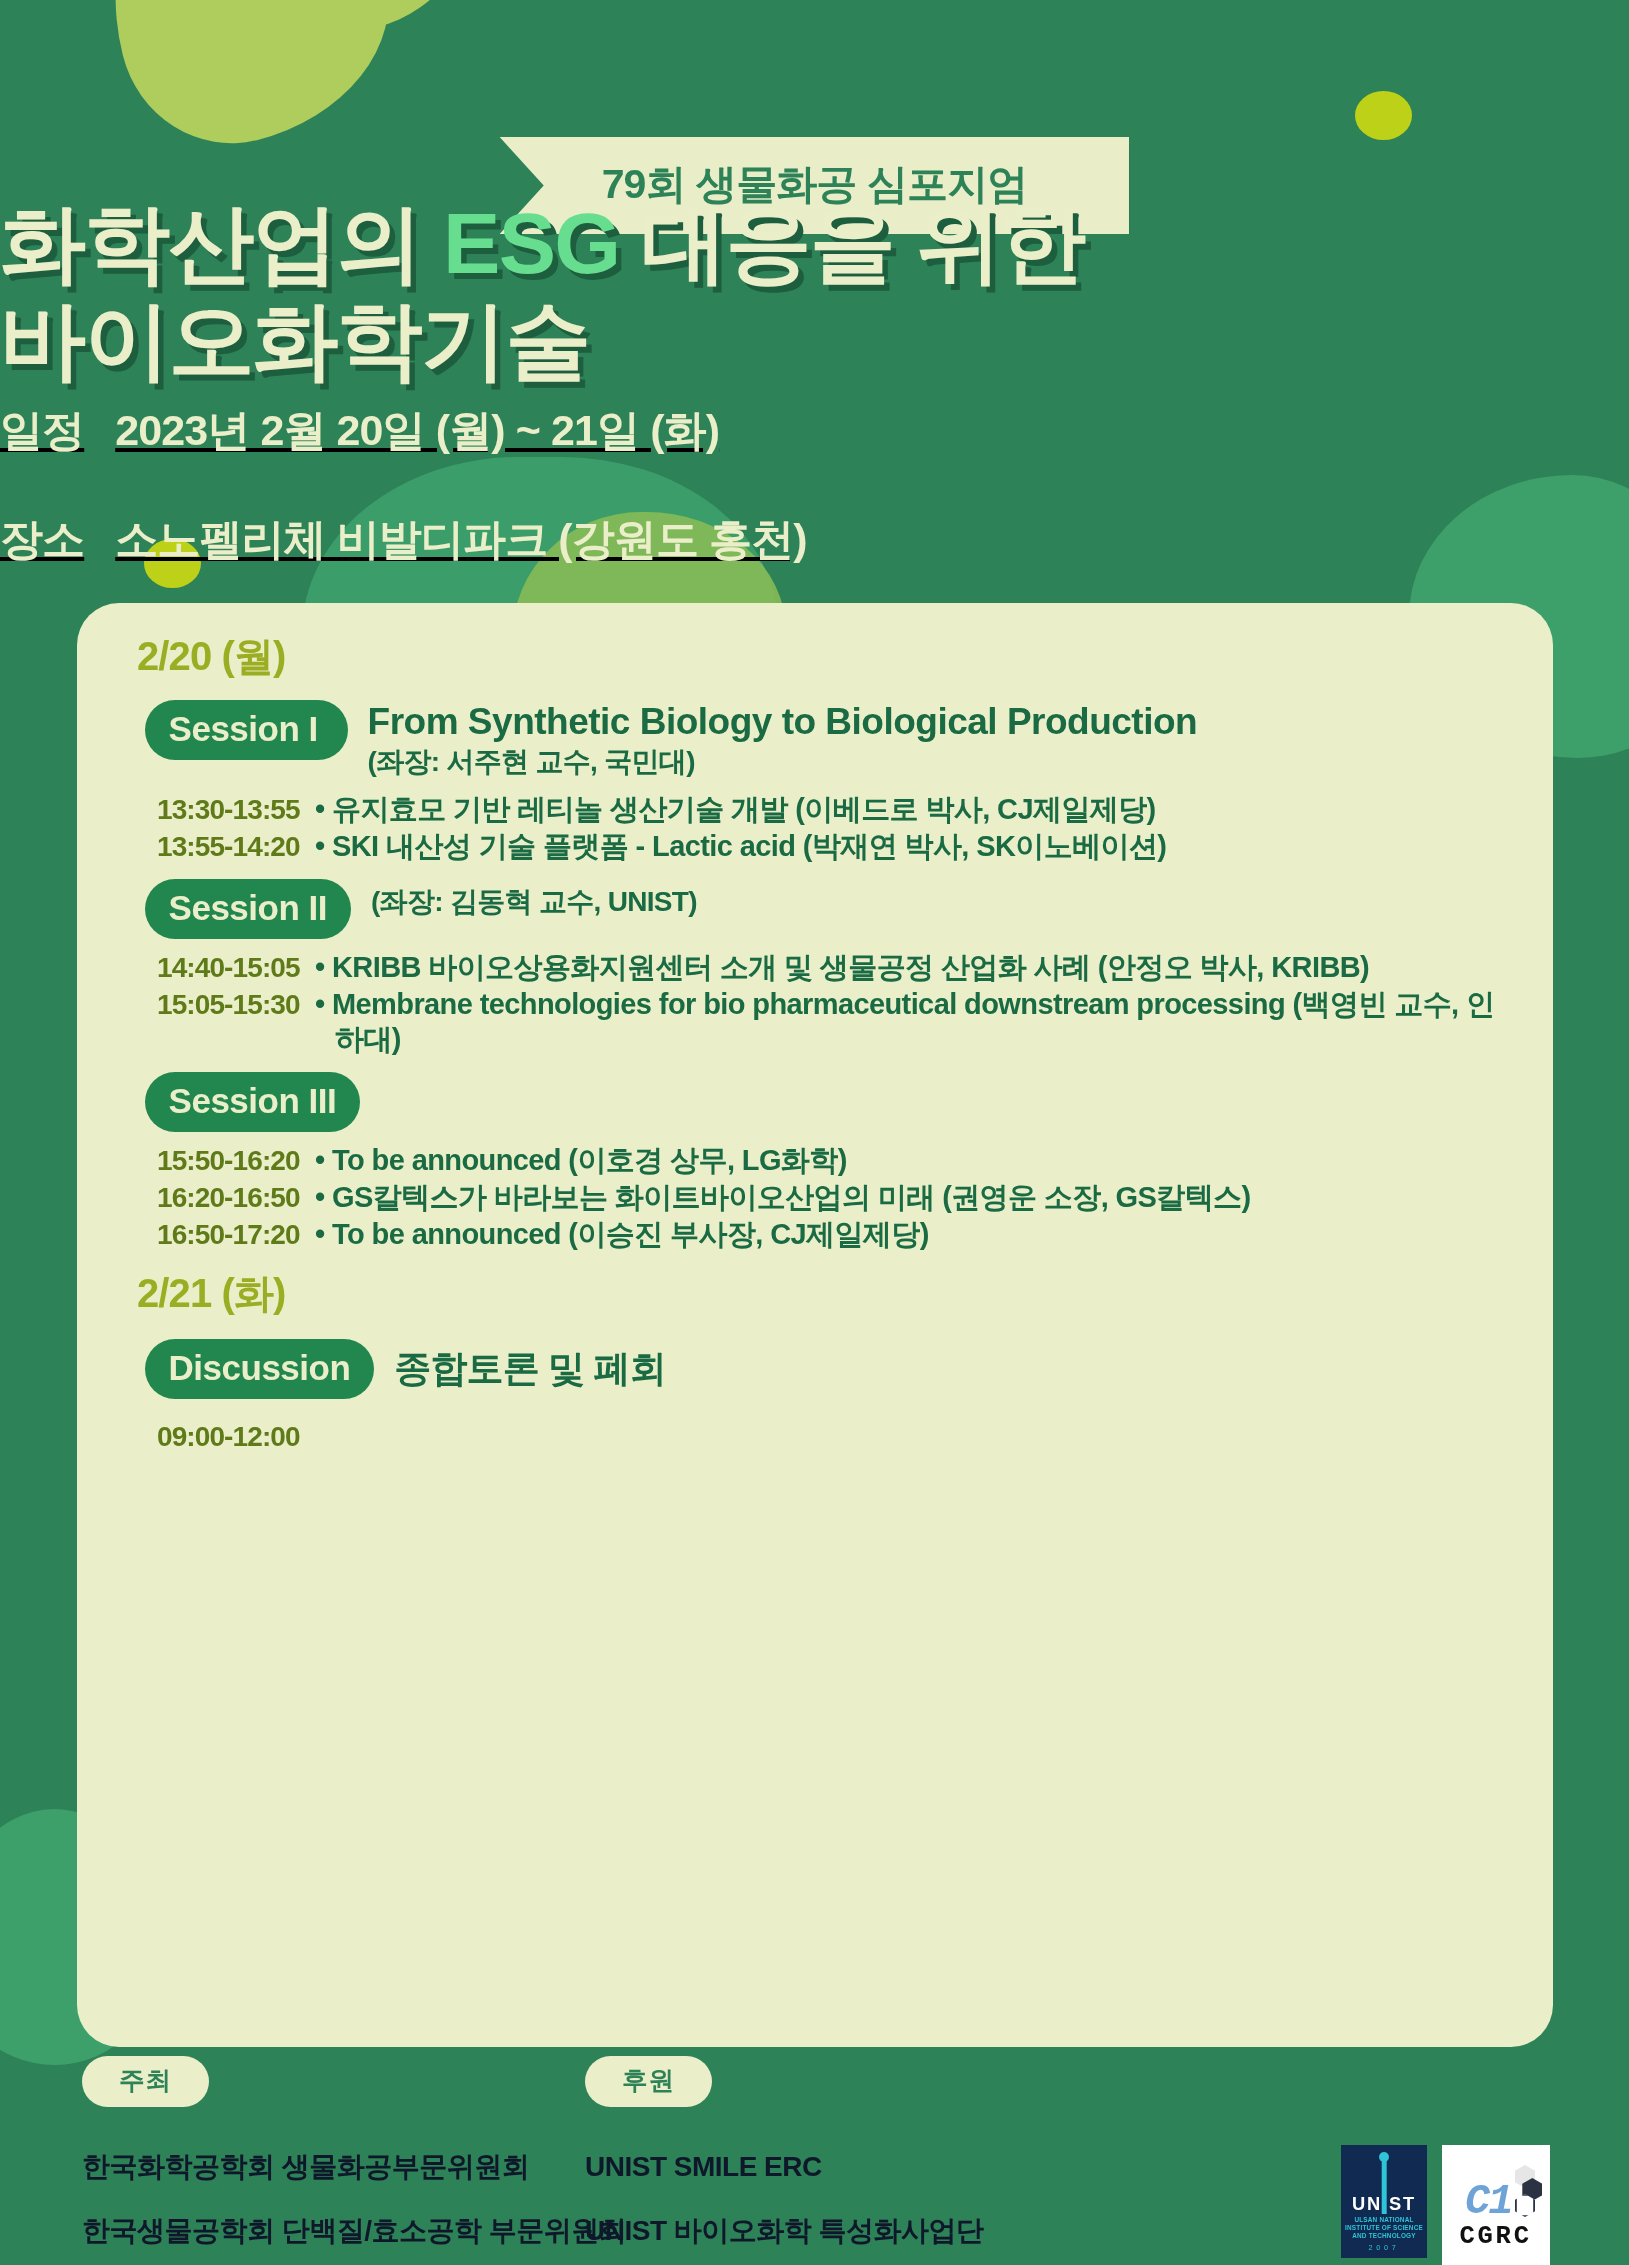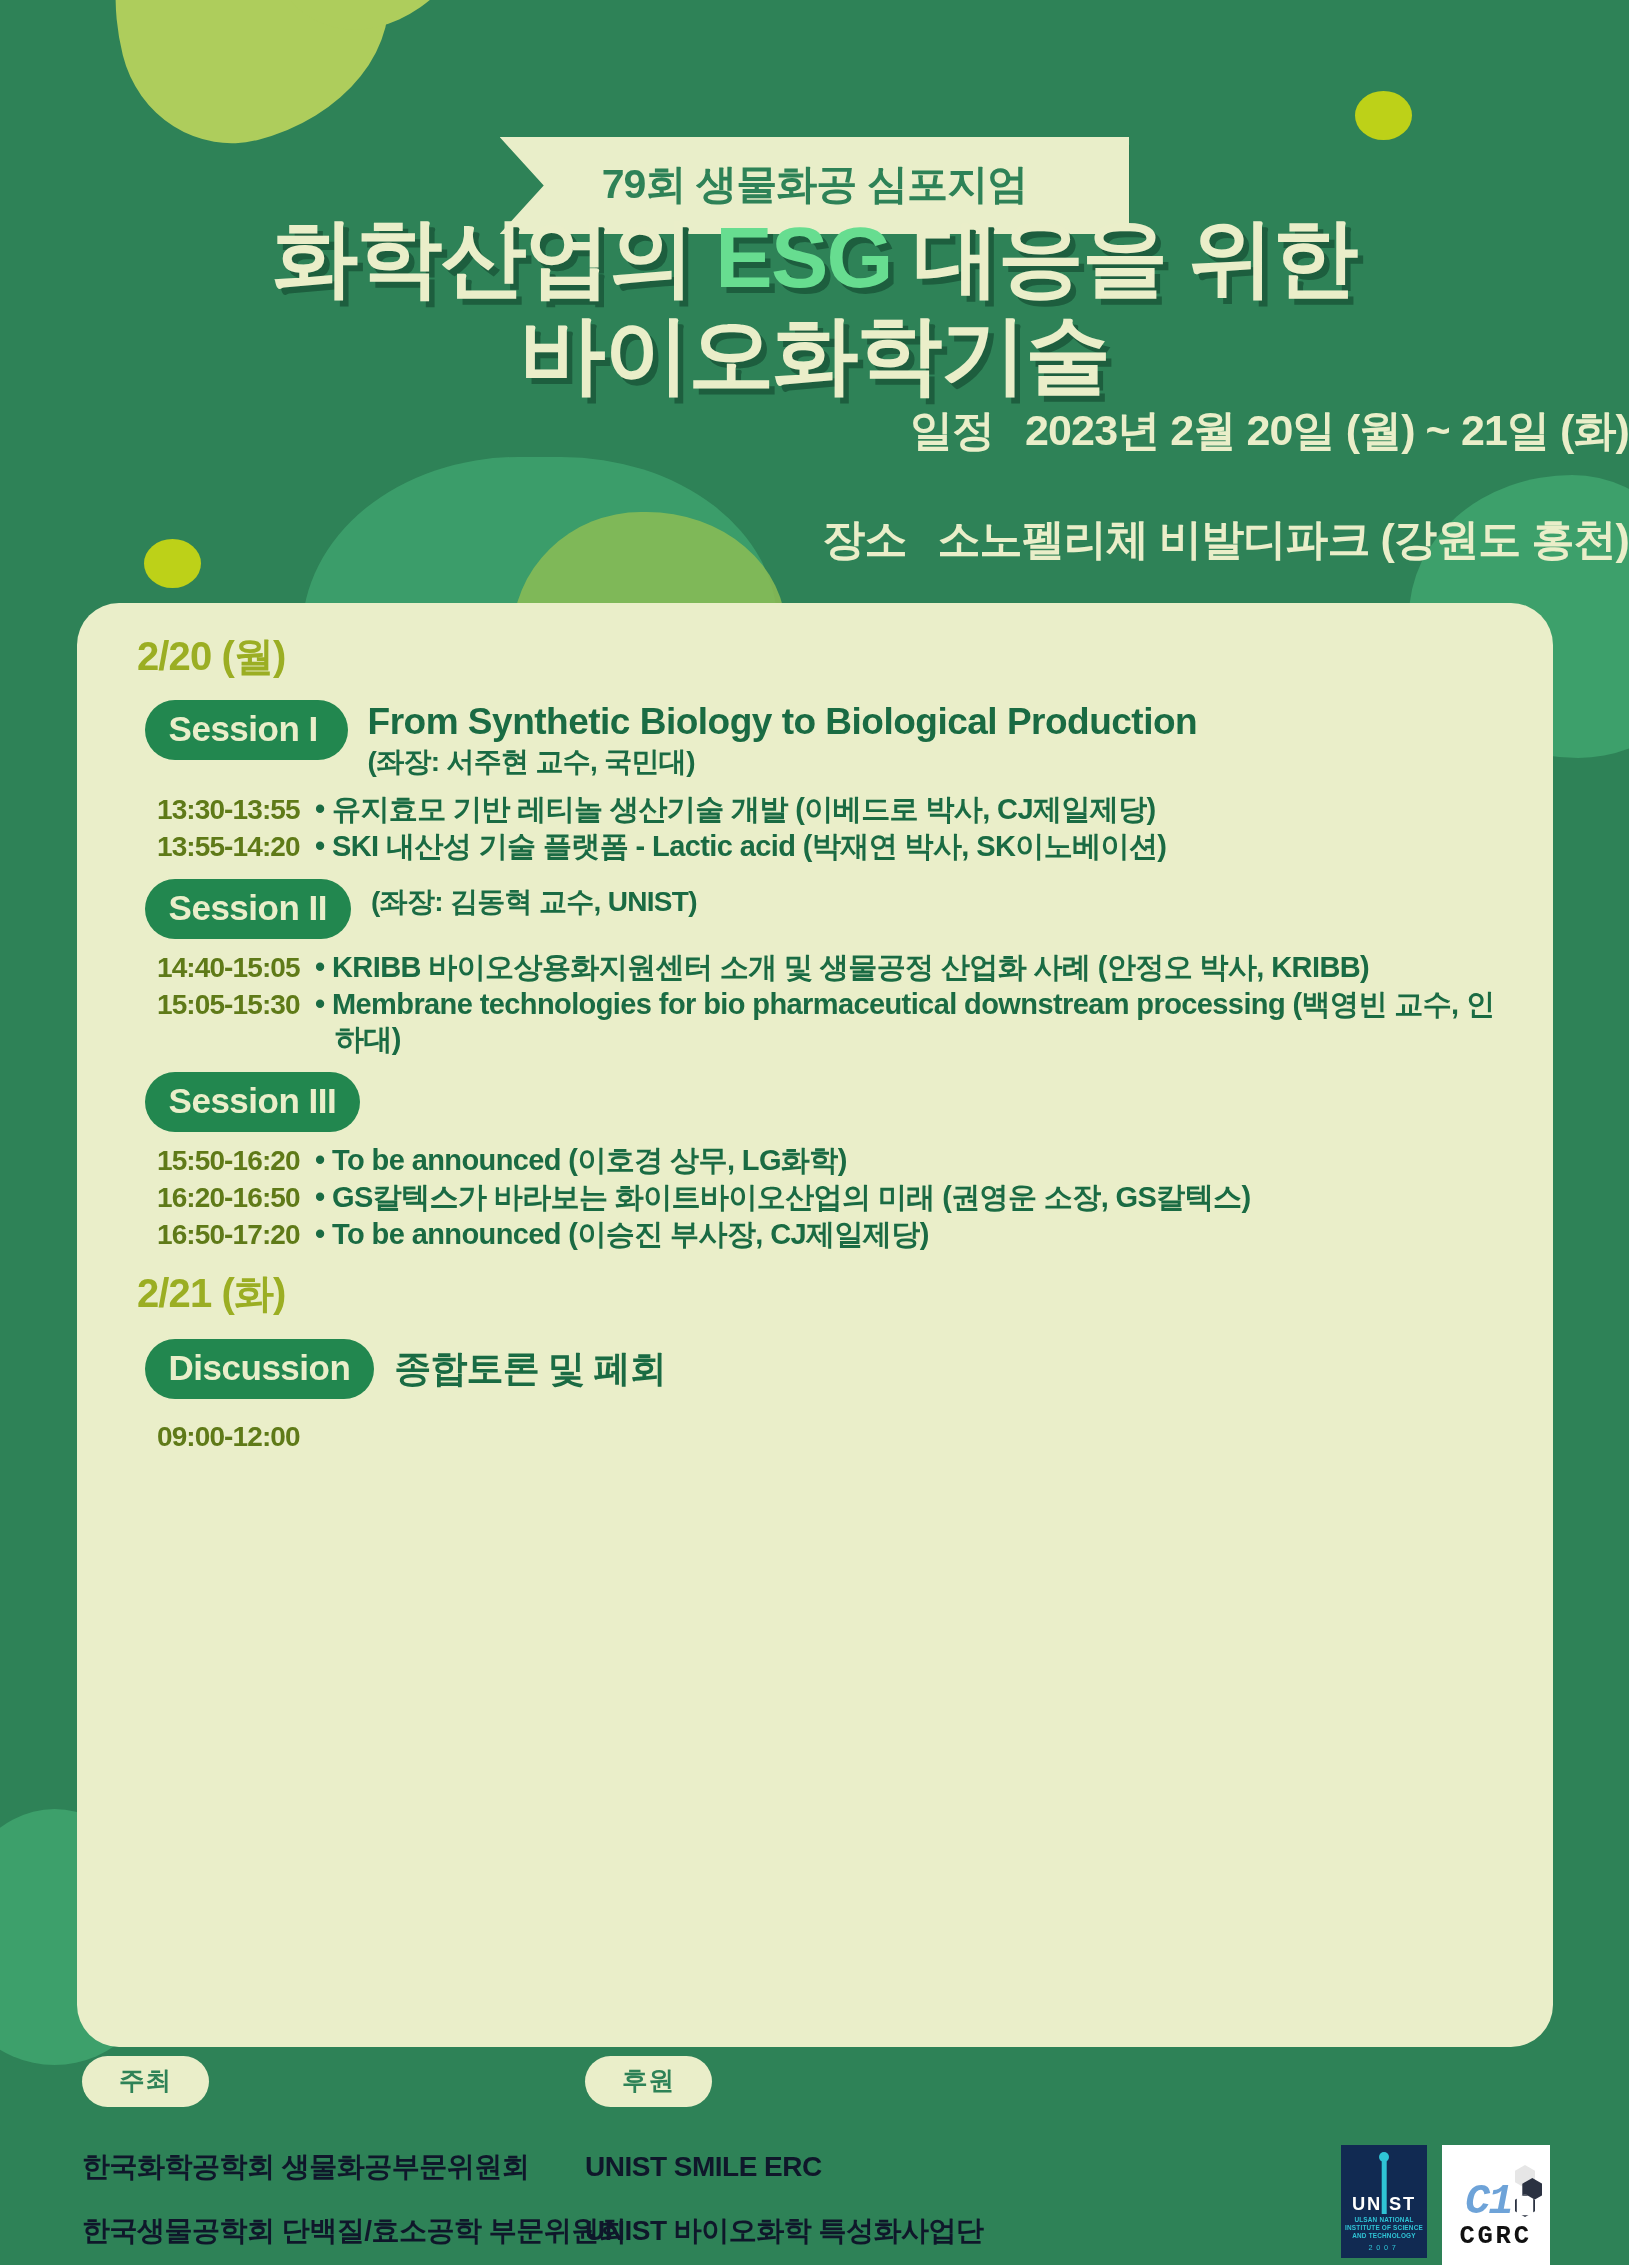--- a/index.html
+++ b/index.html
@@ -67,33 +67,33 @@
   .ribbon-inner {
     font-size:41px; font-weight:bold; color:#2e8257;
     letter-spacing:-0.9px; white-space:nowrap;
   }
   .ribbon::after{
     content:""; position:absolute; right:0px; top:0; bottom:0; width:0;
   }
 
   
   .title-block {
-    position:absolute; left:0; right:0; top:214px; z-index:3;
-    text-align:center; line-height:1.02;
+    position:absolute; left:0; right:0; top:200px; z-index:3;
+    line-height:1.02;
   }
   .title-line {
     font-size:86px; font-weight:bold; color:#eaeec9;
     letter-spacing:-1.8px;
     text-shadow:5.5px 6.4px 0 #1d5e3e;
   }
   .title-line .hl { color:#67dd90; text-shadow:5.5px 6.4px 0 #1d5e3e; }
   .title-line.second { margin-top:9.1px; }
 
   
-  .meta-block { position:absolute; left:0; right:0; top:402px; z-index:3; text-align:right; }
+  .meta-block { position:absolute; left:0; right:0; top:402px; z-index:3; text-align:left;text-decoration:underline; }
   .meta-row {
     font-size:43px; font-weight:bold; color:#eaeec9; letter-spacing:-0.9px;
     white-space:nowrap;
   }
   .meta-row .lbl { margin-right:31px; }
   .meta-row.venue { margin-top:51px; }
 
   
   .card {
     position:absolute; left:77px; top:603px;

